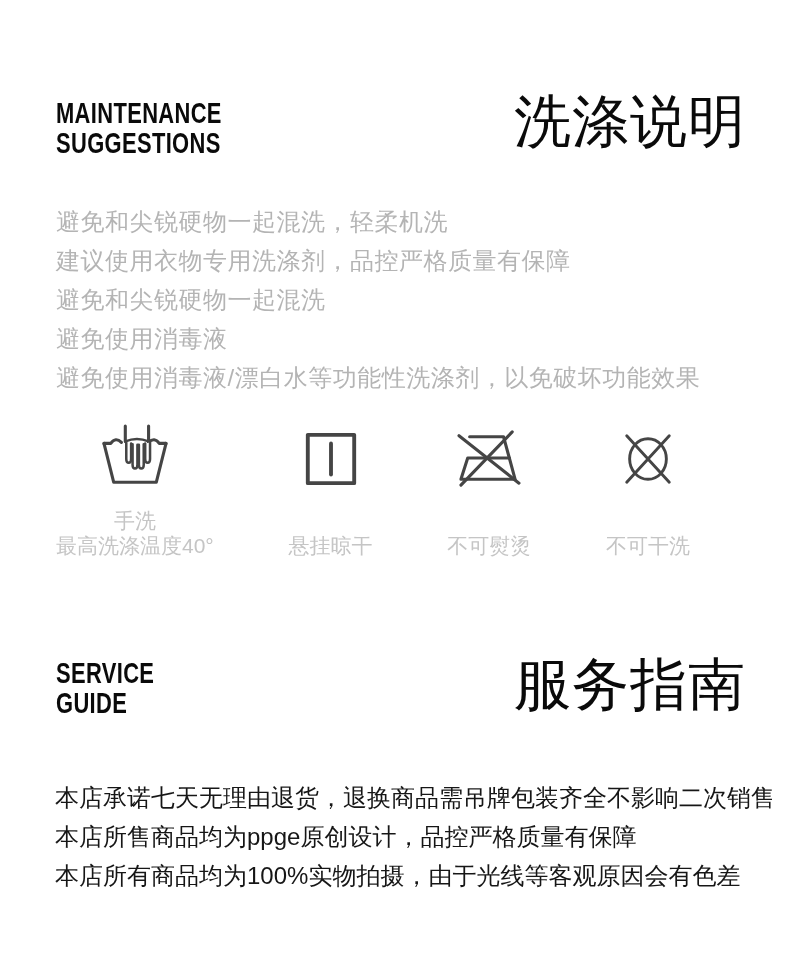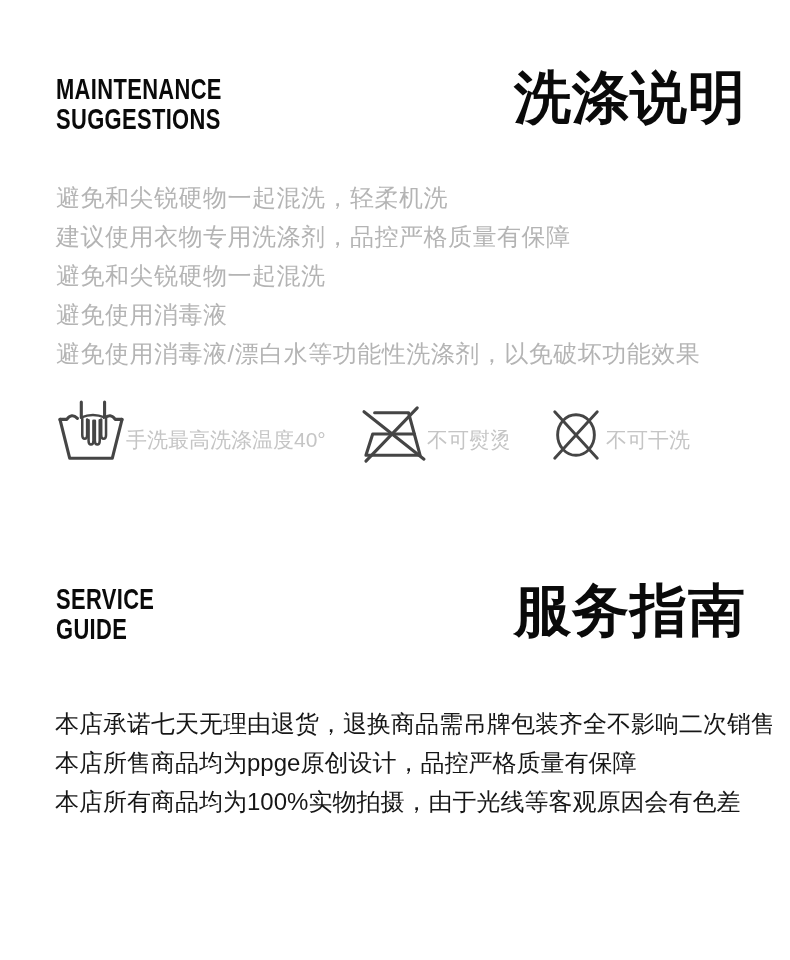--- a/index.html
+++ b/index.html
@@ -12,20 +12,21 @@
     height: 960px;
     position: relative;
     overflow: hidden;
     font-family: "Liberation Sans", sans-serif;
     -webkit-font-smoothing: antialiased;
   }
   .page {
     width: 790px;
     height: 699px;
     background: #ffffff;
+    margin-top: 24px;
   }
   
   .section-header {
     display: flex;
     justify-content: space-between;
     align-items: flex-start;
     padding: 0 44px 0 56px;
   }
   .section-header.wash { padding-top: 68px; }
   .section-header.service { margin-top: 94px; align-items: center; }
@@ -35,21 +36,21 @@
     line-height: 30px;
     color: #0a0a0a;
     letter-spacing: 0.5px;
     transform: scale(0.73, 1);
     transform-origin: left top;
     margin-top: 6px;
     white-space: nowrap;
   }
   .title-zh {
     font-size: 57px;
-    font-weight: bold;
+    font-weight: normal;
     line-height: 1.05;
     color: #0a0a0a;
     letter-spacing: 1px;
     white-space: nowrap;
   }
   
   .tips {
     margin: 44px 44px 0 56px;
     font-size: 24px;
     line-height: 39px;
@@ -58,21 +59,21 @@
   }
   
   .care-row {
     margin: 21px 100px 0 56px;
     display: flex;
     justify-content: space-between;
     align-items: flex-end;
   }
   .care-col {
     display: flex;
-    flex-direction: row;
+    flex-direction: column;
     align-items: center;
   }
   .care-icon-box {
     height: 70px;
     display: flex;
     align-items: flex-end;
     justify-content: center;
     margin-bottom: 20px;
   }
   .care-icon-box svg {
@@ -136,20 +137,30 @@
           <path d="M33.5,21 V42 Q33.5,46 36,46 Q38.5,46 38.5,42 V21.5" fill="#ffffff" stroke-width="2.6"></path>
           <path d="M40,21.5 V42 Q40,46 42.5,46 Q45,46 45,42 V21" fill="#ffffff" stroke-width="2.6"></path>
           <path d="M46.5,20 V36 Q46.5,40 49,40 Q51.5,40 51.5,36 V19" fill="#ffffff" stroke-width="2.6"></path>
         </svg>
       </div>
       <div class="care-label-top">手洗</div>
       <div class="care-label">最高洗涤温度40°</div>
     </div>
 
 
+    <div class="care-col">
+      <div class="care-icon-box">
+        <svg width="58" height="58" viewBox="0 0 60 60" stroke-width="4">
+          <rect x="6" y="5" width="48" height="50"></rect>
+          <path d="M30,14 V46"></path>
+        </svg>
+      </div>
+      <div class="care-label-top"></div>
+      <div class="care-label">悬挂晾干</div>
+    </div>
 
     <div class="care-col">
       <div class="care-icon-box">
         <svg width="66" height="60" viewBox="0 0 68 62" stroke-width="3.2">
           <path d="M14,9 H49 L55,31"></path>
           <path d="M12,31 H55 L61,53 H5 Z"></path>
           <path d="M3,8 L65,57"></path>
           <path d="M58,4 L5,59"></path>
         </svg>
       </div>

